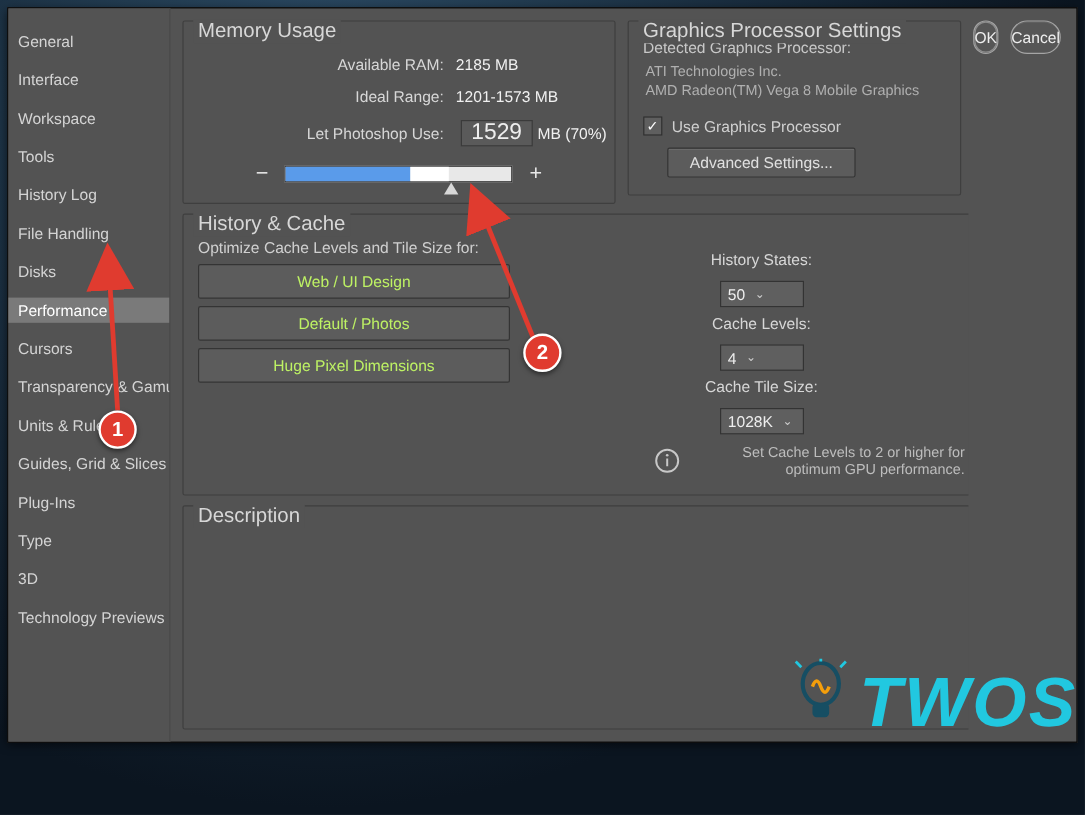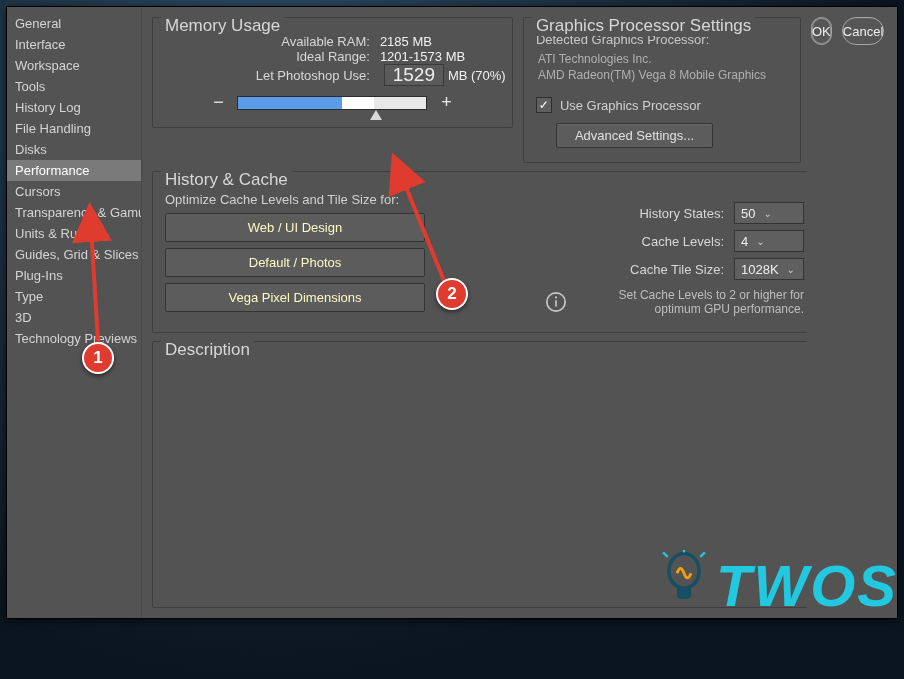--- a/index.html
+++ b/index.html
@@ -15,36 +15,37 @@
     box-shadow: 0 2px 8px rgba(0,0,0,.6);
   }
   
   .sidebar { width: 135px; background: #535353; border-right: 1px solid #4a4a4a; padding-top: 6px; }
   .sidebar-item {
     padding: 3px 8px;
     cursor: pointer;
     color: #d4d4d4;
     white-space: nowrap;
     overflow: hidden;
+    margin-top: 11px;
   }
   .sidebar-item.selected { background: #7a7a7a; color: #fff; }
   
   .main { flex: 1; padding: 10px 6px 10px 10px; display: flex; flex-direction: column; gap: 8px; overflow: hidden; }
   .row1 { display: flex; gap: 10px; align-items: flex-start; }
   .group {
     border: 1px solid #3f3f3f;
     border-radius: 2px;
     padding: 10px 12px 14px 12px;
     background: #535353;
     position: relative;
   }
   .group-title { position: absolute; top: -2px; left: 8px; background: #535353; padding: 0 4px; font-size: 17px; color: #d7d7d7; }
   .mem-group { width: 370px; }
   .gpu-group { width: 285px; }
-  .kv { display: flex; align-items: center; margin: 0 0; justify-content: center; }
+  .kv { display: flex; align-items: center; margin: 12px 0; justify-content: center; }
   .kv .k { flex: 1; text-align: right; margin-right: 10px; color: #d7d7d7; }
   .kv .v { color: #f0f0f0; width: 120px; }
   .input-small {
     width: 60px; height: 22px; background: #5a5a5a; border: 1px solid #3a3a3a;
     color: #eee; font-size: 19px; text-align: center; margin: 0 4px;
   }
   
   .slider-row { display:flex; align-items:center; justify-content:center; margin-top:6px; gap:10px;}
   .slider-btn { width:18px; text-align:center; color:#e8e8e8; font-size:18px; user-select:none; cursor:pointer;}
   .slider-track { position:relative; width:190px; height:14px; background:#e8e8e8; border:1px solid #2d2d2d;}
@@ -60,24 +61,24 @@
     display:inline-block; background:#5c5c5c; border:1px solid #343434;
     border-radius:2px; padding:4px 18px; color:#e0e0e0; cursor:pointer;
     text-align:center; box-shadow: inset 0 1px 0 #6a6a6a;
   }
   
   .hc-group { width: 665px; }
   .hc-inner { display:flex; gap:30px; padding-top:10px;}
   .hc-left { width: 270px; }
   .hc-left .optbtn {
     display:block; width:260px; margin:6px 0; padding:6px 0; text-align:center;
-    background:#5c5c5c; border:1px solid #343434; border-radius:2px; color:#fef9c3; cursor:pointer;
+    background:#5c5c5c; border:1px solid #343434; border-radius:2px; color:#bef264; cursor:pointer;
   }
   .hc-right { flex:1; padding-top:4px;}
-  .hc-kv { display:flex; align-items:center; gap:10px; margin:6px 0; justify-content:flex-end;}
+  .hc-kv { display:flex; align-items:center; gap:10px; margin:6px 16px; justify-content:flex-end;flex-direction:column;}
   .hc-kv .lbl { color:#d7d7d7;}
   .dropdown { display:flex; align-items:center; height:22px; background:#5f5f5f; border:1px solid #333; padding:0 6px; min-width:70px; color:#eee; gap:8px; cursor:pointer;}
   .dropdown .arrow { font-size:10px; color:#ccc;}
   .hc-note { display:flex; gap:10px; margin-top:8px; color:#bdbdbd; font-size:12px; align-items:center; width: 260px; margin-left: auto; text-align: right; }
   .info-icon { width:24px; height:24px; flex:0 0 24px; display:flex; align-items:center; justify-content:center;}
   .info-icon svg{width:22px;height:22px;}
   
   .desc-group { width: 665px; flex:1; min-height: 160px;}
   
   .pill-col { width: 80px; padding-top: 10px; display:flex; flex-direction:row; gap:10px; margin-left:4px; margin-right:6px;}
@@ -178,21 +179,21 @@
         </div>
       </div>
 
       <div class="group hc-group">
         <span class="group-title">History &amp; Cache</span>
         <div class="hc-inner">
           <div class="hc-left">
             <div style="margin-bottom:6px;">Optimize Cache Levels and Tile Size for:</div>
             <span class="optbtn">Web / UI Design</span>
             <span class="optbtn">Default / Photos</span>
-            <span class="optbtn">Vega Pixel Dimensions</span>
+            <span class="optbtn">Huge Pixel Dimensions</span>
           </div>
           <div class="hc-right">
             <div class="hc-kv">
               <span class="lbl">History States:</span>
               <div class="dropdown">
                 <span>50</span>
                 <span class="arrow">⌄</span>
               </div>
             </div>
             <div class="hc-kv">

